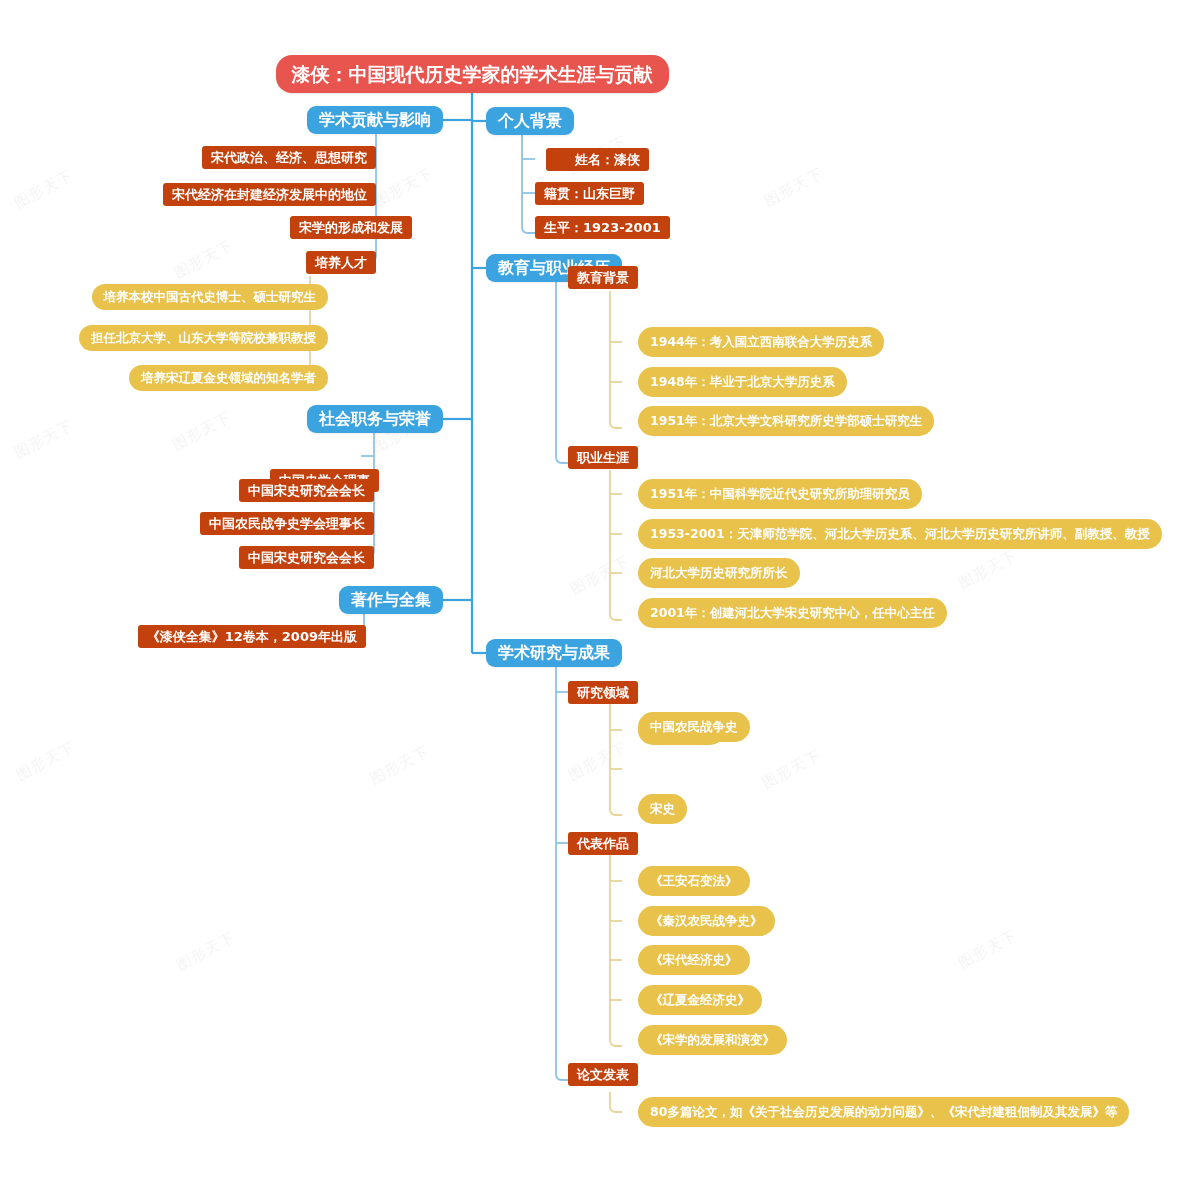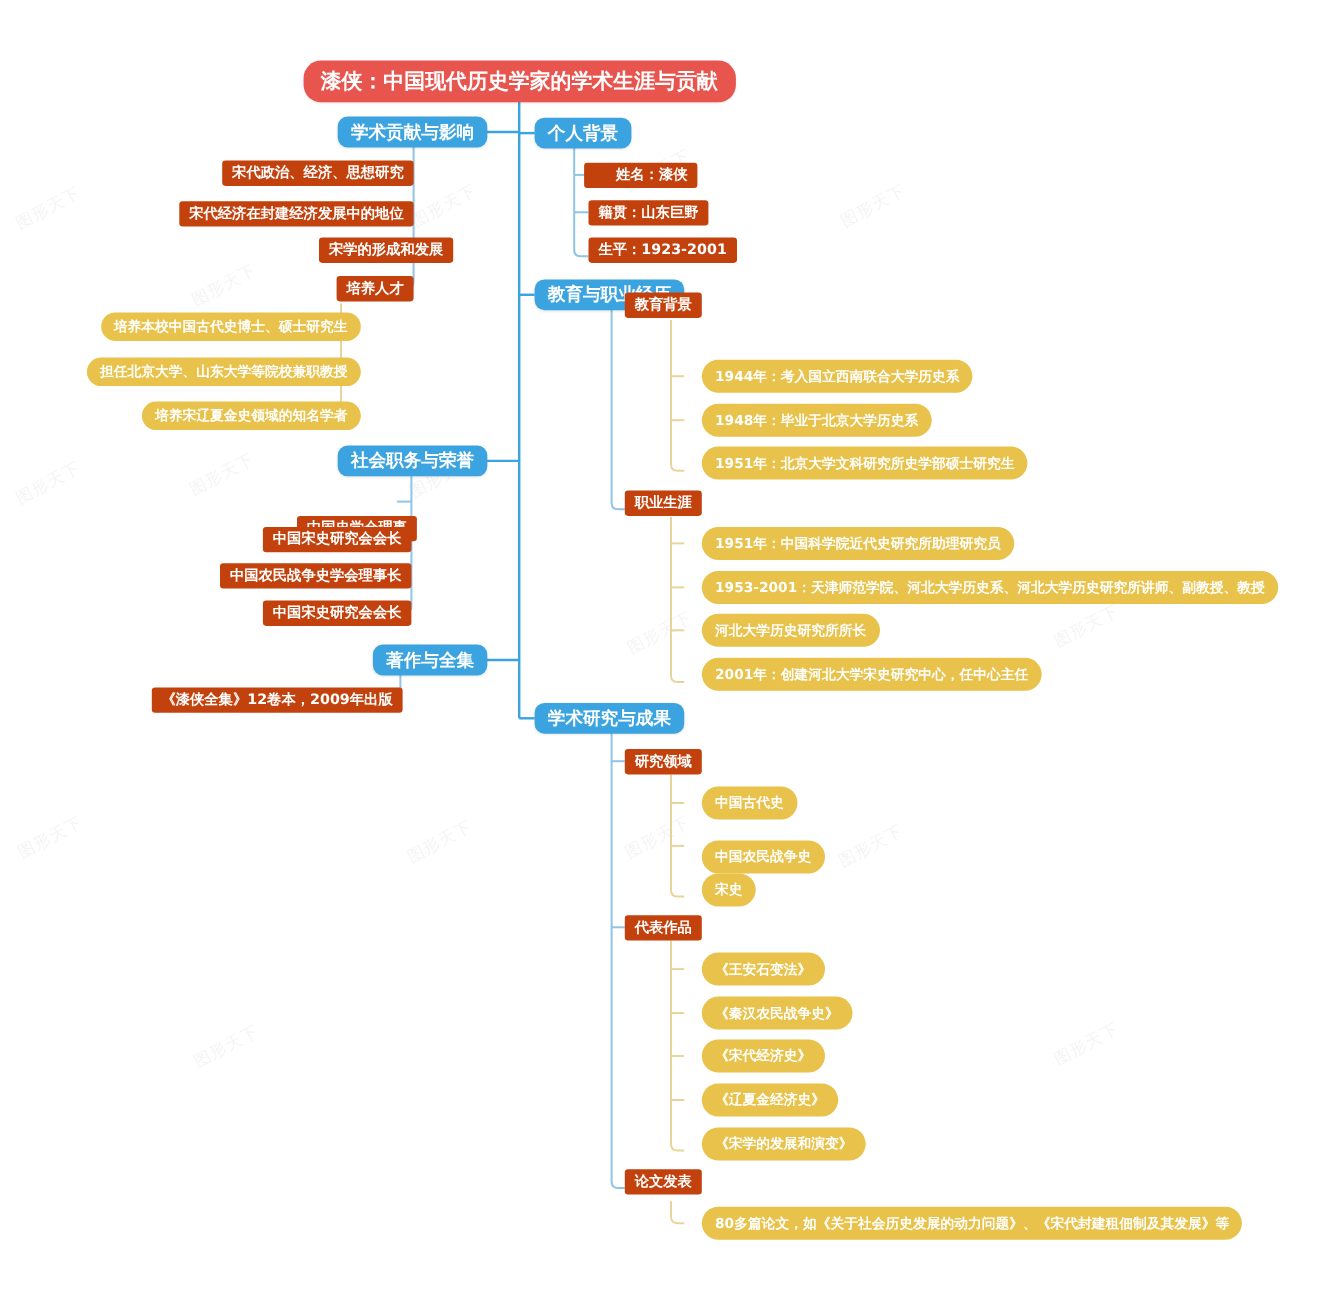--- a/index.html
+++ b/index.html
@@ -214,21 +214,21 @@
   <div class="node lvl2" style="left: 239px; top: 479px;">中国宋史研究会会长</div>
   <div class="node lvl2" style="left: 200px; top: 512px;">中国农民战争史学会理事长</div>
   <div class="node lvl2" style="left: 239px; top: 546px;">中国宋史研究会会长</div>
 
   <div class="node lvl1" style="left: 339px; top: 586px;">著作与全集</div>
 
   <div class="node lvl2" style="left: 137.719px; top: 625px;">《漆侠全集》12卷本，2009年出版</div>
 
   <div class="node lvl1" style="left:486px;top:107px;">个人背景</div>
 
-  <div class="node lvl2" style="left:531px;top:148px;padding-left:29px;">姓名：漆侠</div>
+  <div class="node lvl2" style="left:546px;top:148px;padding-left:29px;">姓名：漆侠</div>
   <div class="node lvl2" style="left:535px;top:182px;">籍贯：山东巨野</div>
   <div class="node lvl2" style="left:535px;top:216px;">生平：1923-2001</div>
 
   <div class="node lvl1" style="left:486px;top:254px;">教育与职业经历</div>
 
   <div class="node lvl2" style="left:568px;top:266px;">教育背景</div>
 
   <div class="node leaf pill" style="left:622px;top:327px;">1944年：考入国立西南联合大学历史系</div>
   <div class="node leaf pill" style="left:622px;top:367px;">1948年：毕业于北京大学历史系</div>
   <div class="node leaf pill" style="left:622px;top:406px;">1951年：北京大学文科研究所史学部硕士研究生</div>
@@ -238,21 +238,21 @@
   <div class="node leaf pill" style="left:622px;top:479px;">1951年：中国科学院近代史研究所助理研究员</div>
   <div class="node leaf pill" style="left:622px;top:519px;">1953-2001：天津师范学院、河北大学历史系、河北大学历史研究所讲师、副教授、教授</div>
   <div class="node leaf pill" style="left:622px;top:558px;">河北大学历史研究所所长</div>
   <div class="node leaf pill" style="left:622px;top:598px;">2001年：创建河北大学宋史研究中心，任中心主任</div>
 
   <div class="node lvl1" style="left:486px;top:639px;">学术研究与成果</div>
 
   <div class="node lvl2" style="left:568px;top:681px;">研究领域</div>
 
   <div class="node leaf pill" style="left:622px;top:715px;">中国古代史</div>
-  <div class="node leaf pill" style="left:622px;top:764px;">中国农民战争史</div>
+  <div class="node leaf pill" style="left:622px;top:712px;">中国农民战争史</div>
   <div class="node leaf pill" style="left:622px;top:794px;">宋史</div>
 
   <div class="node lvl2" style="left:568px;top:832px;">代表作品</div>
 
   <div class="node leaf pill" style="left:622px;top:866px;">《王安石变法》</div>
   <div class="node leaf pill" style="left:622px;top:906px;">《秦汉农民战争史》</div>
   <div class="node leaf pill" style="left:622px;top:945px;">《宋代经济史》</div>
   <div class="node leaf pill" style="left:622px;top:985px;">《辽夏金经济史》</div>
   <div class="node leaf pill" style="left:622px;top:1025px;">《宋学的发展和演变》</div>
 

